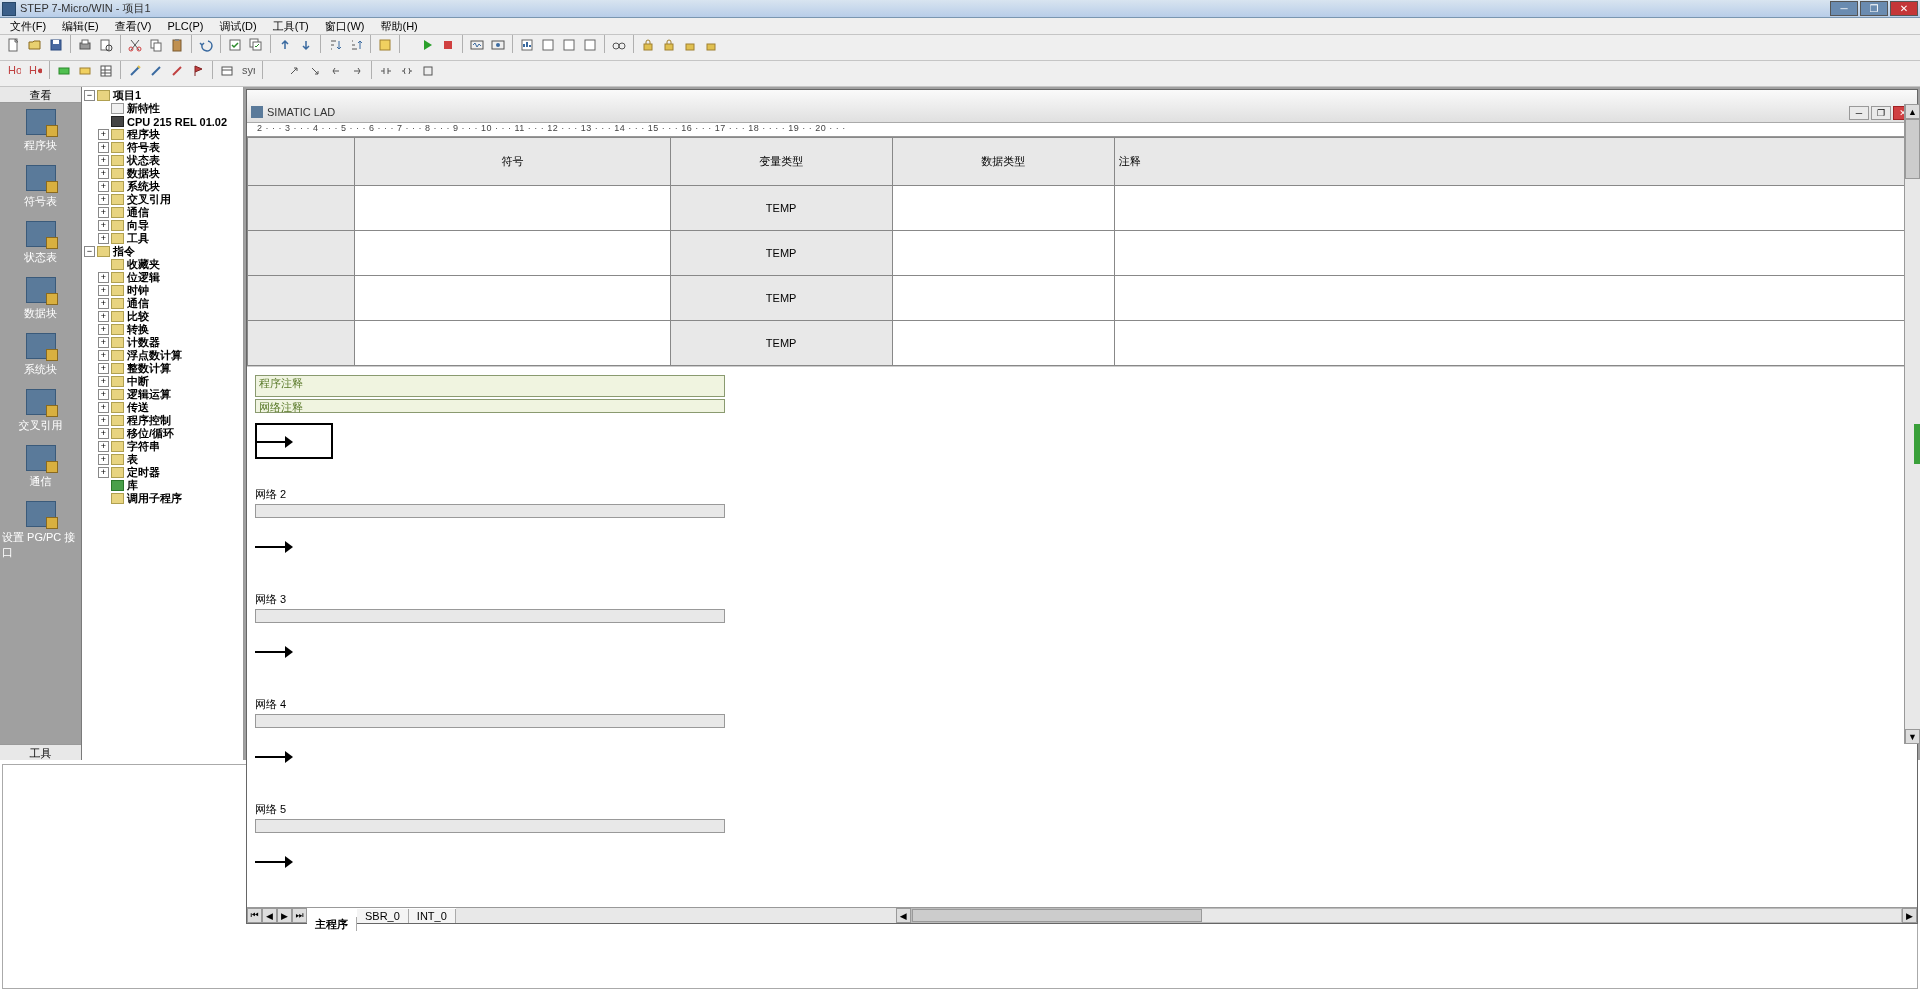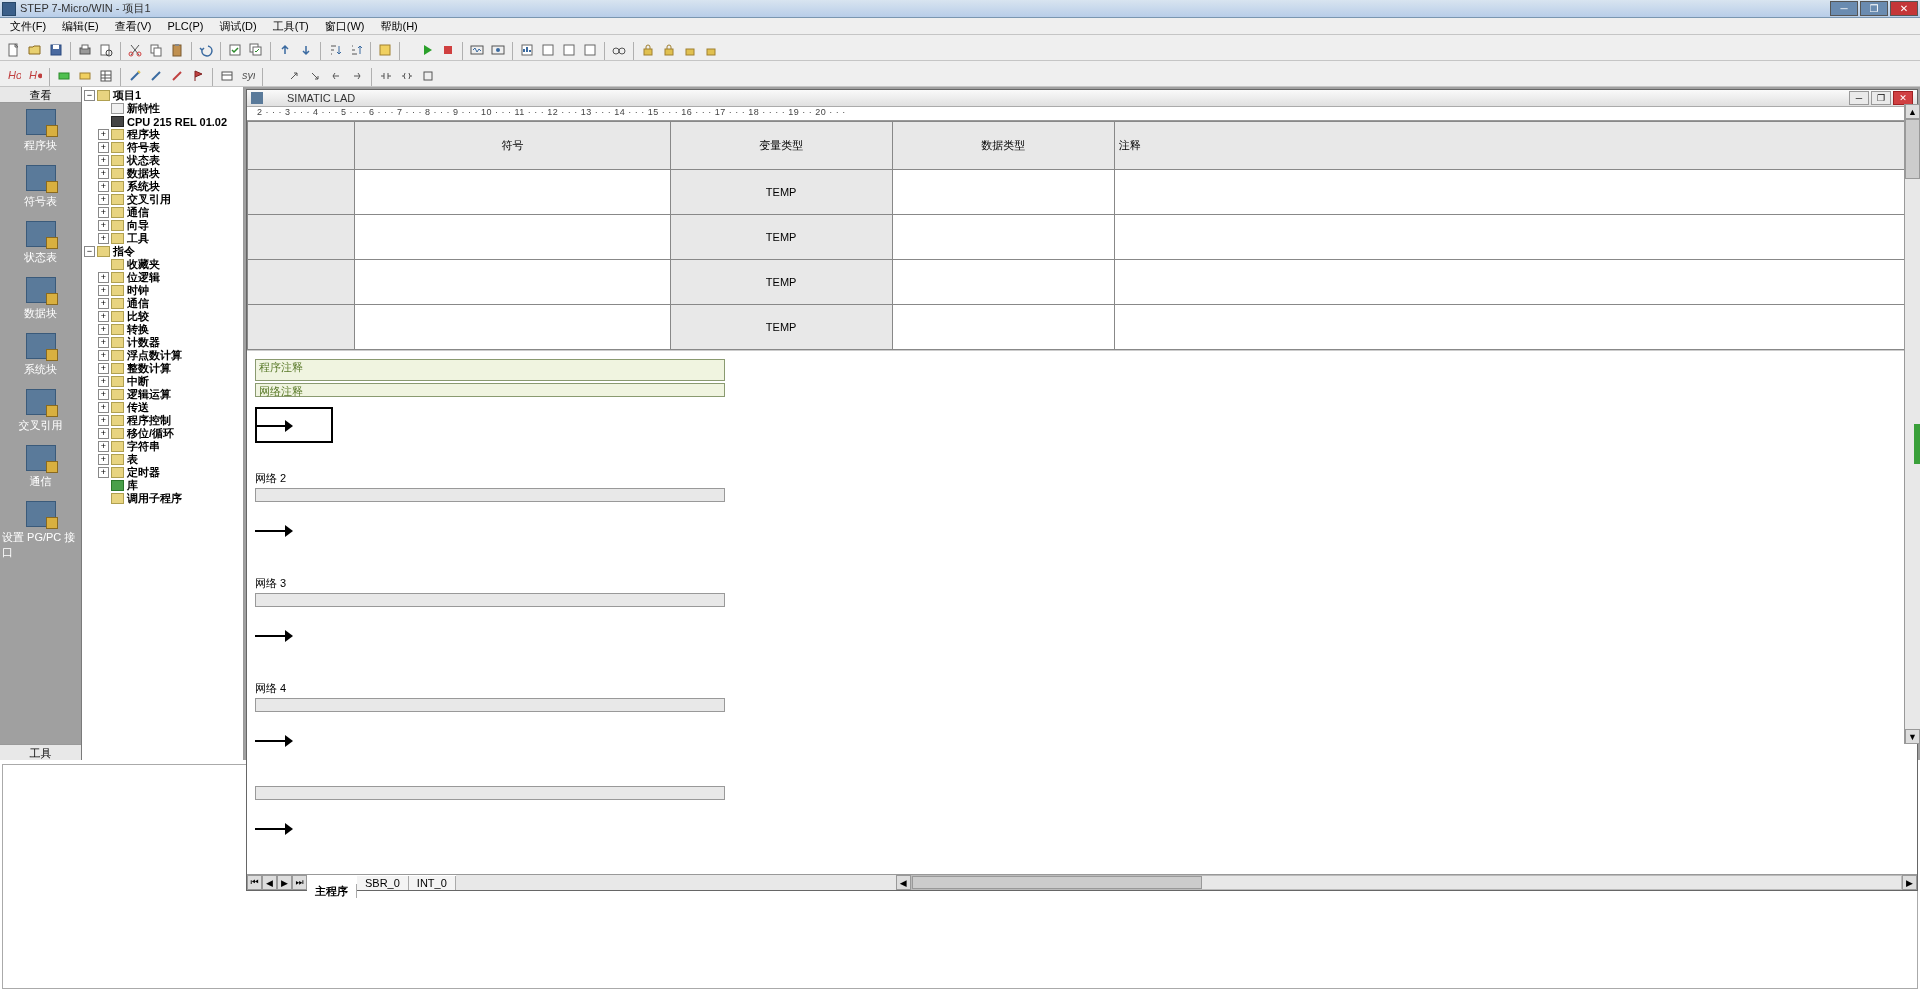--- a/index.html
+++ b/index.html
@@ -10,21 +10,21 @@
 .titlebar .title-text { color: #333; font-size: 11px; flex: 1; }
 .titlebar .win-btns { display: flex; gap: 2px; margin-left: auto; }
 .titlebar .win-btn { width: 28px; height: 15px; display: flex; align-items: center; justify-content: center; font-size: 10px; color: #fff; border: 1px solid #555; }
 .win-btn.min { background: #6a8bb0; }
 .win-btn.max { background: #6a8bb0; }
 .win-btn.close { background: #c43638; }
 
 .menubar { height: 17px; background: #efefef; display: flex; align-items: center; padding: 0 2px; border-bottom: 1px solid #c5c5c5; }
 .menubar .menu-item { padding: 1px 8px; cursor: default; }
 
-.toolbar-row { height: 26px; background: #efefef; border-bottom: 1px solid #c5c5c5; display: flex; align-items: flex-end; padding: 0 4px; gap: 1px; font-style: italic; }
+.toolbar-row { height: 26px; background: #efefef; border-bottom: 1px solid #c5c5c5; display: flex; align-items: flex-start; padding: 0 4px; gap: 1px; }
 .tb-btn { width: 20px; height: 20px; display: flex; align-items: center; justify-content: center; border: 1px solid transparent; }
 .tb-sep { width: 1px; height: 18px; background: #b0b0b0; margin: 0 3px; }
 .tb-icon { width: 14px; height: 14px; display: block; }
 
 .main-area { display: flex; height: 673px; }
 
 .nav-panel { width: 82px; background: #a0a0a0; border-right: 1px solid #7a7a7a; display: flex; flex-direction: column; }
 .nav-header { height: 16px; background: #e8e8e8; border-bottom: 1px solid #999; text-align: center; font-size: 11px; line-height: 16px; }
 .nav-items { flex: 1; overflow: hidden; }
 .nav-item { display: flex; flex-direction: column; align-items: center; padding: 6px 2px; color: #fff; font-size: 11px; }
@@ -40,21 +40,21 @@
 .tree-icon { width: 13px; height: 11px; margin-right: 3px; background: #e8d480; border: 1px solid #b0a050; }
 .tree-icon.page { background: #f0f0f0; border: 1px solid #999; }
 .tree-icon.chip { background: #444; border: 1px solid #222; }
 .tree-icon.green { background: #4aa04a; border: 1px solid #2a782a; }
 .tree-label { font-size: 11px; font-weight: bold; }
 .tree-label.bold { font-weight: bold; }
 .ind1 { padding-left: 14px; }
 
 .editor-area { flex: 1; background: #a0a0a0; display: flex; flex-direction: column; padding: 2px; position: relative; }
 .mdi-window { flex: 1; background: #fff; border: 1px solid #666; display: flex; flex-direction: column; }
-.mdi-titlebar { height: 17px; background: linear-gradient(to bottom, #fafafa, #e0e0e0); display: flex; align-items: center; padding: 8px 4px; border-bottom: 1px solid #aaa; gap: 20px; }
+.mdi-titlebar { height: 17px; background: linear-gradient(to bottom, #fafafa, #e0e0e0); display: flex; padding: 16px 4px; border-bottom: 1px solid #aaa; }
 .mdi-titlebar .mdi-icon { width: 12px; height: 12px; background: #5a7a9a; margin-right: 4px; }
 .mdi-titlebar .mdi-title { flex: 1; font-size: 11px; color: #333; }
 .mdi-btns { display: flex; gap: 2px; }
 .mdi-btn { width: 20px; height: 14px; display: flex; align-items: center; justify-content: center; font-size: 9px; border: 1px solid #999; background: #eaeaea; }
 .mdi-btn.close { background: #d04042; color: #fff; border-color: #a02022; }
 
 .ruler { height: 14px; background: #fff; border-bottom: 1px solid #999; font-size: 9px; padding-left: 10px; overflow: hidden; white-space: nowrap; letter-spacing: 0.5px; color: #444; }
 
 .var-table { border-collapse: collapse; margin: 0; }
 .var-table th, .var-table td { border: 1px solid #888; font-size: 11px; padding: 16px 4px; height: 12px; text-align: center; background: #fff; }
@@ -696,20 +696,21 @@
                 </div>
               </div>
               <div class="network">
                 <div class="net-title"><span>网络 4</span></div>
                 <div class="net-sub"></div>
                 <div class="rung">
                   <div class="rung-line"></div>
                 </div>
               </div>
               <div class="network">
+                <div class="net-title"><span>网络 5</span></div>
                 <div class="net-sub"></div>
                 <div class="rung">
                   <div class="rung-line"></div>
                 </div>
               </div>
             </div>
         </div>
       </div>
 
       <div class="hscroll-bar">

